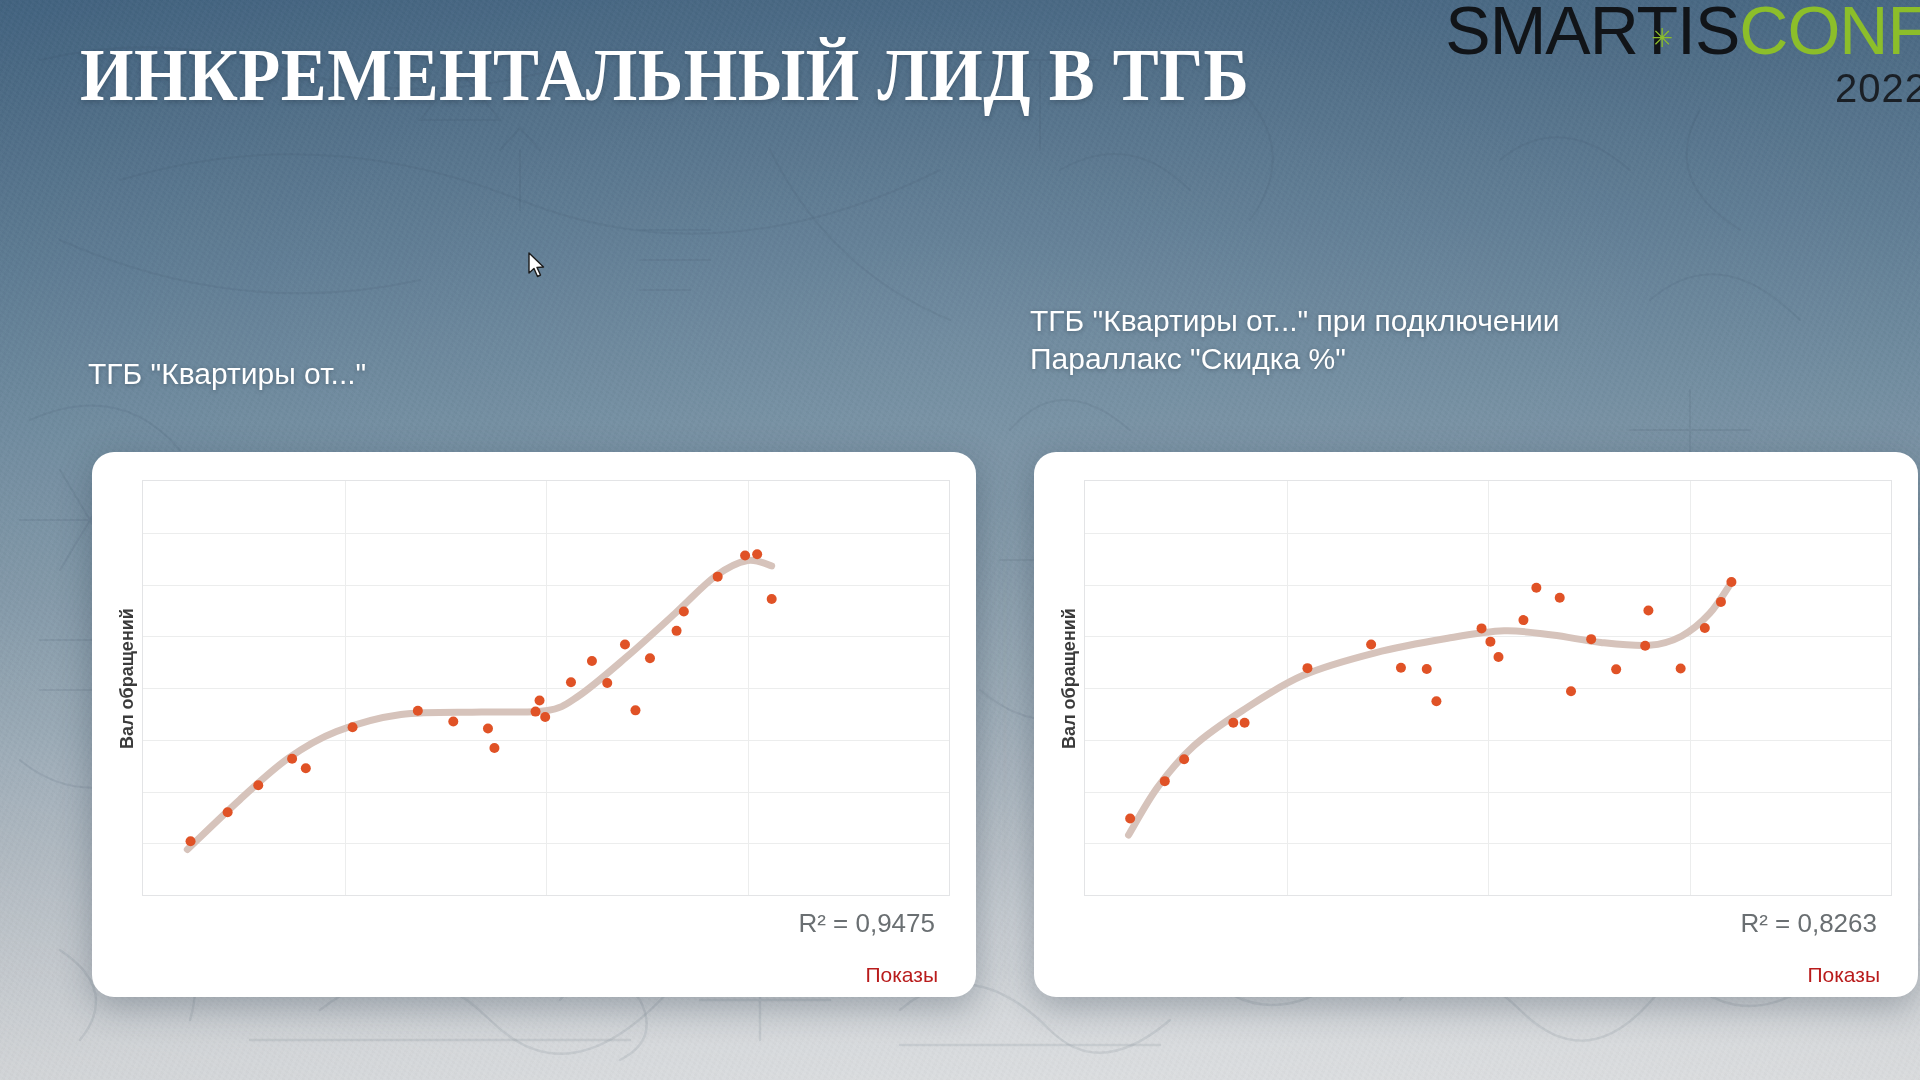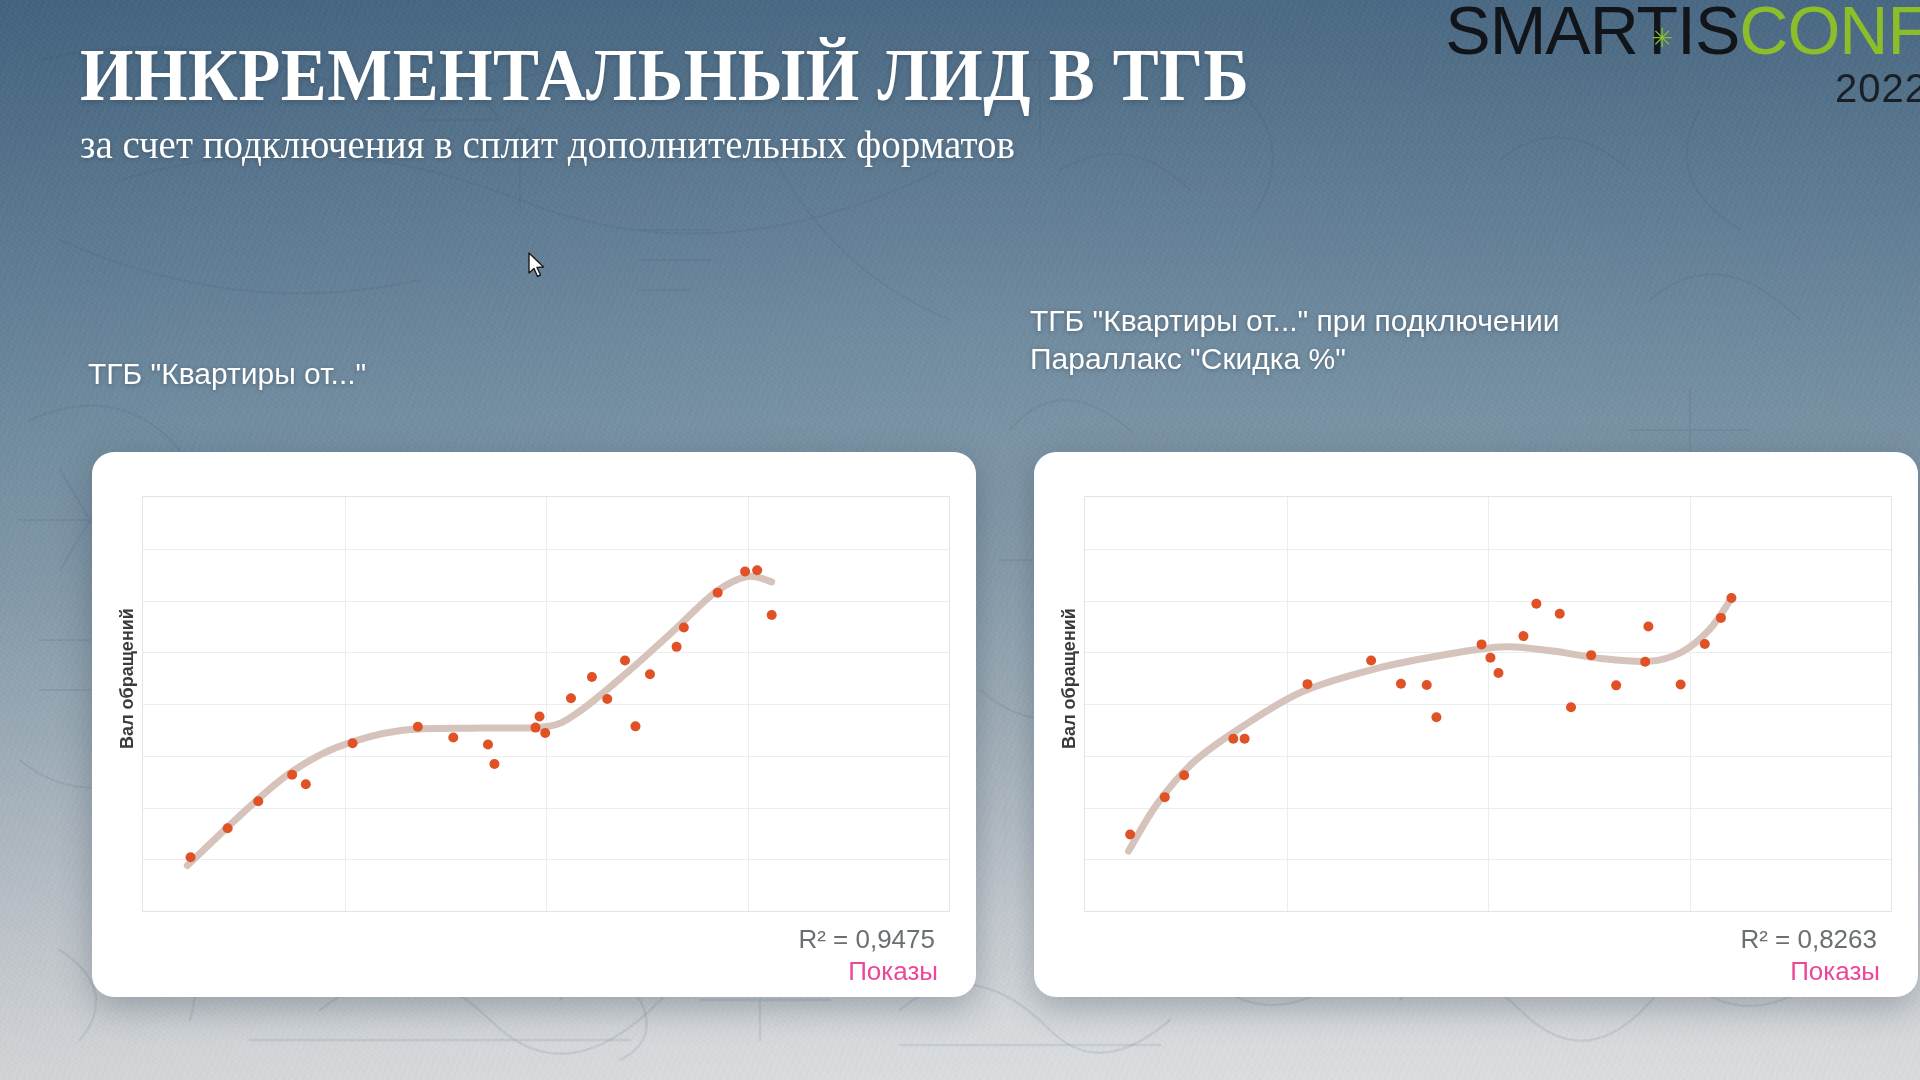--- a/index.html
+++ b/index.html
@@ -93,27 +93,26 @@
   .ylabel{
     position:absolute; left:18px; top:0; height:452px; width:34px;
     display:flex; align-items:center; justify-content:center;
   }
   .ylabel span{
     transform:rotate(-90deg); white-space:nowrap;
     font-size:18px; color:#3b3b3b; font-weight:bold;
   }
   .xlabel{
     position:absolute; right:38px; bottom:10px;
-    font-size:26px; color:#ec4899;
+    font-size:21px; color:#b91c1c;
   }
   .plot{
     position:absolute; left:50px; top:28px; right:26px; height:416px;
     border:1px solid #e3e4e6;
     background:#ffffff;
-    margin-top:16px;
   }
   .gridv, .gridh{ position:absolute; background:#eceded; }
   .gridv{ top:0; bottom:0; width:1px; }
   .gridh{ left:0; right:0; height:1px; }
 
   svg.series{ position:absolute; inset:0; width:100%; height:100%; overflow:visible; }
   .trend{ fill:none; stroke:#d6c3bb; stroke-width:7; stroke-linecap:round; }
   .pt{ fill:#e05226; }
 
   .r2{
@@ -173,21 +172,20 @@
 <div class="logo">
   <div class="logo-word">
     <span class="logo-smartis">SMARTIS</span><span class="logo-conf">CONF</span>
     <span class="logo-dot">✳</span>
   </div>
   <div class="logo-year">2022</div>
 </div>
 
 <div class="header">
   <div class="title">ИНКРЕМЕНТАЛЬНЫЙ ЛИД В ТГБ</div>
-  <div class="subtitle">за счет подключения в сплит дополнительных форматов</div>
 </div>
 
 <div class="cap" id="cap-left">ТГБ "Квартиры от..."</div>
 <div class="cap" id="cap-right">ТГБ "Квартиры от..." при подключении
 Параллакс "Скидка %"</div>
 
 <div class="card" id="card-left">
   <div class="plot-wrap">
     <div class="ylabel">
       <span>Вал обращений</span>

